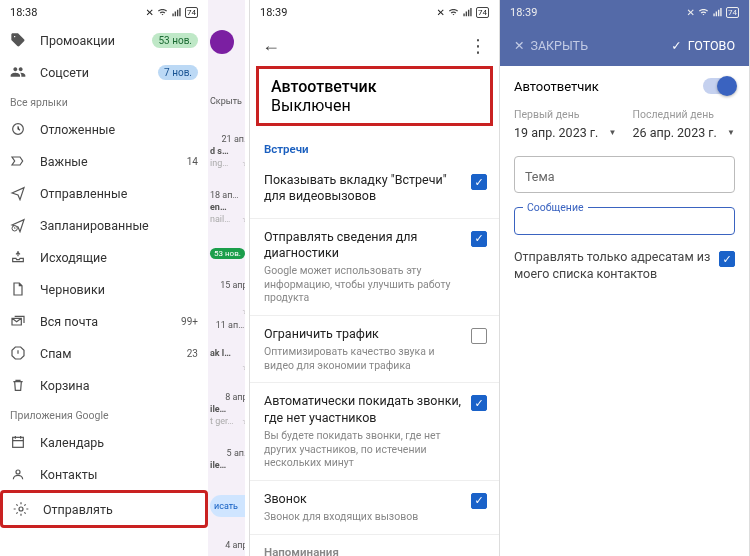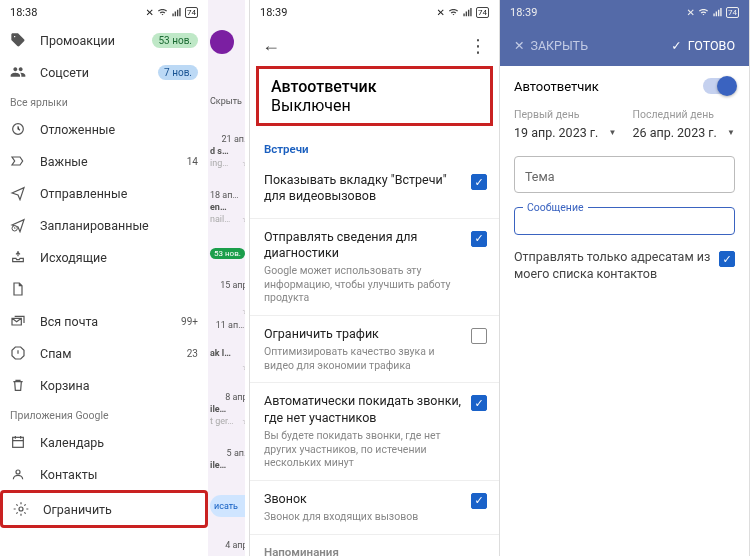--- a/index.html
+++ b/index.html
@@ -153,20 +153,21 @@
           </svg>
         </span>
         <span class="label">Исходящие</span>
       </div>
     <div class="drawer-item">
         <span class="ico">
           <svg viewBox="0 0 24 24">
             <path fill="none" stroke="#555" stroke-width="1.8" d="M6 3h8l4 4v14H6zM14 3v4h4"></path>
           </svg>
         </span>
+        <span class="label">Черновики</span>
       </div>
     <div class="drawer-item">
         <span class="ico">
           <svg viewBox="0 0 24 24">
             <path fill="none" stroke="#555" stroke-width="1.8" d="M3 8h14v10H3zM7 5h14v10M3 8l7 5 7-5"></path>
           </svg>
         </span>
         <span class="label">Вся почта</span>
         <span class="badge">99+</span>
       </div>
@@ -209,21 +210,21 @@
         <span class="label">Контакты</span>
       </div>
 
     <div class="drawer-item highlight">
         <span class="ico">
           <svg viewBox="0 0 24 24">
             <circle cx="12" cy="12" r="3" fill="none" stroke="#555" stroke-width="1.8"></circle>
             <path fill="none" stroke="#555" stroke-width="1.8" d="M12 2v3M12 19v3M4 12H1M23 12h-3M5 5l2 2M17 17l2 2M19 5l-2 2M7 17l-2 2"></path>
           </svg>
         </span>
-        <span class="label">Ограничить</span>
+        <span class="label">Отправлять</span>
       </div>
 
   </div>
 
   <div class="drawer-bg">
     <div class="bg-row" style="top:30px">
         <div class="avatar"></div>
       </div>
     <div class="bg-row" style="top:96px;">Скрыть</div>
     <div class="bg-row" style="top:134px;text-align:right">21 ап…</div>

